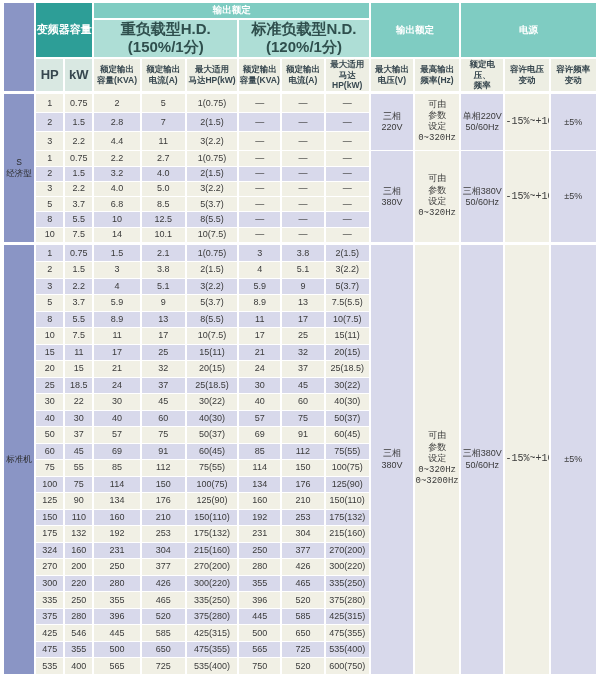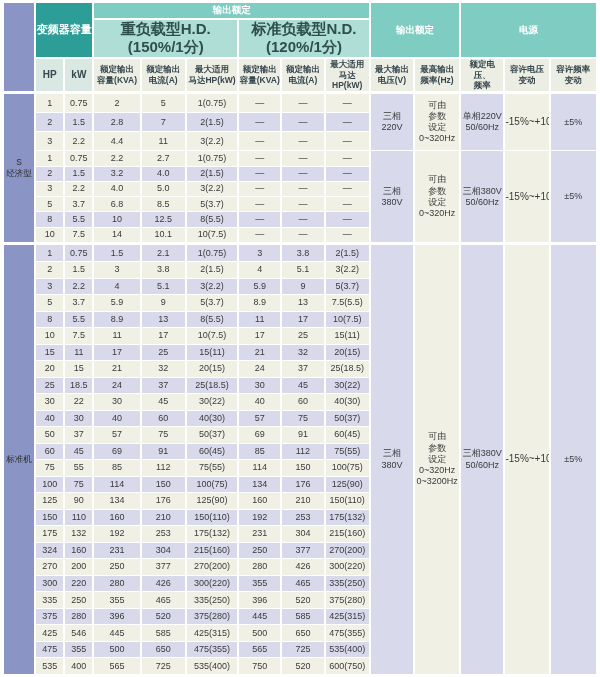--- a/index.html
+++ b/index.html
@@ -8,28 +8,28 @@
   table{border-collapse:collapse;table-layout:fixed;width:596px;height:673px;}
   th,td{border:1px solid #ffffff;border-left-width:2px;border-right-width:2px;
         text-align:center;vertical-align:middle;white-space:pre-line;overflow:hidden;
         padding:0;line-height:1.25;}
   thead tr.r1{height:16px;} thead tr.r2{height:16px;} thead tr.r3{height:25px;}
   .c-corner{background:#8A95C5;}
   .c-cap{background:#2D9E97;color:#ffffff;font-size:11px;font-weight:bold;}
   .c-band{background:#7FCCC2;color:#ffffff;font-size:9.5px;font-weight:bold;}
   .c-sub{background:#AEDED6;color:#2f4f4d;font-size:15px;font-weight:bold;}
   .c-h3{background:#EDEEE3;color:#37474f;font-size:8.5px;font-weight:bold;}
-  .c-h3hp{background:#D9E8E2;color:#37474f;font-size:10px;font-weight:bold;}
+  .c-h3hp{background:#D9E8E2;color:#37474f;font-size:13px;font-weight:bold;}
   thead th{border-bottom-width:2px;}
   tbody td{font-size:9px;color:#3a3a3a;}
   .c-label{background:#8A95C5;color:#2b2b2b;font-size:8.5px;}
   .shade0{background:#F1F0E5;}
   .shade1{background:#D8D9EB;}
   .g-lav{background:#D8D9EB;}
-  .g-cream{background:#F1F0E5;}
+  .g-cream{background:#F1F0E5;font-family:Liberation Mono, monospace;}
   .small{font-size:10px;}
   tr.section-start td{border-top-width:3px;}
 </style>
 </head>
 <body>
 
 <div class="page">
   <table id="spec-table">
     <colgroup>
       <col style="width:32px">

